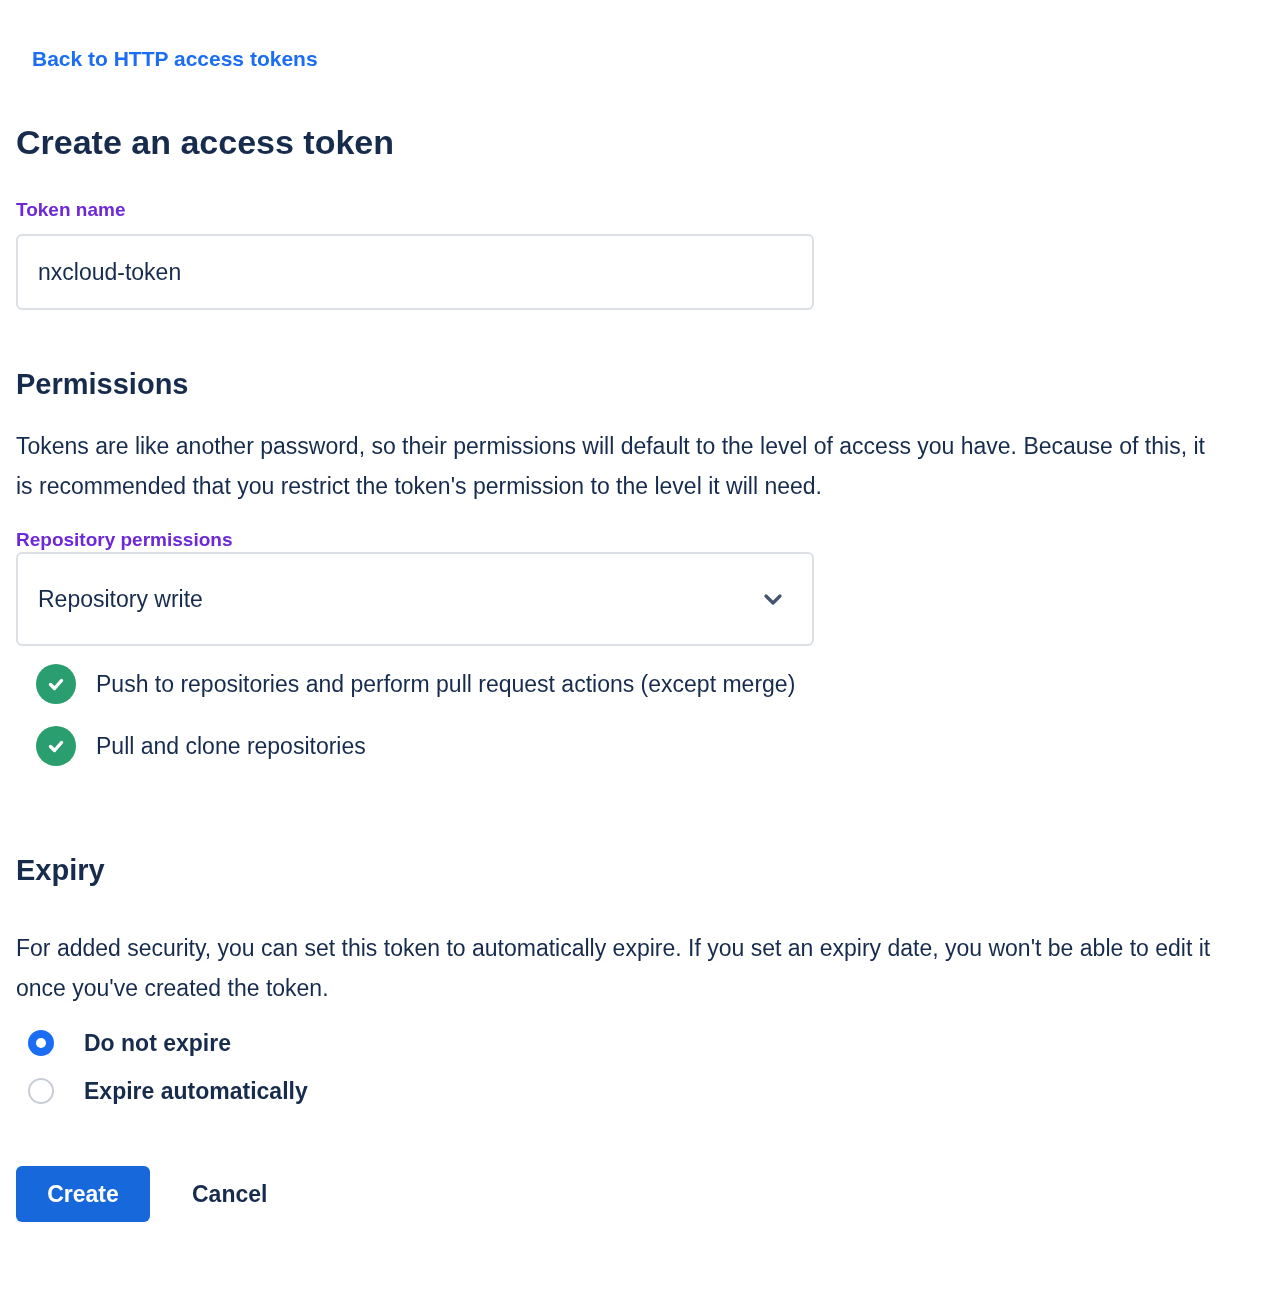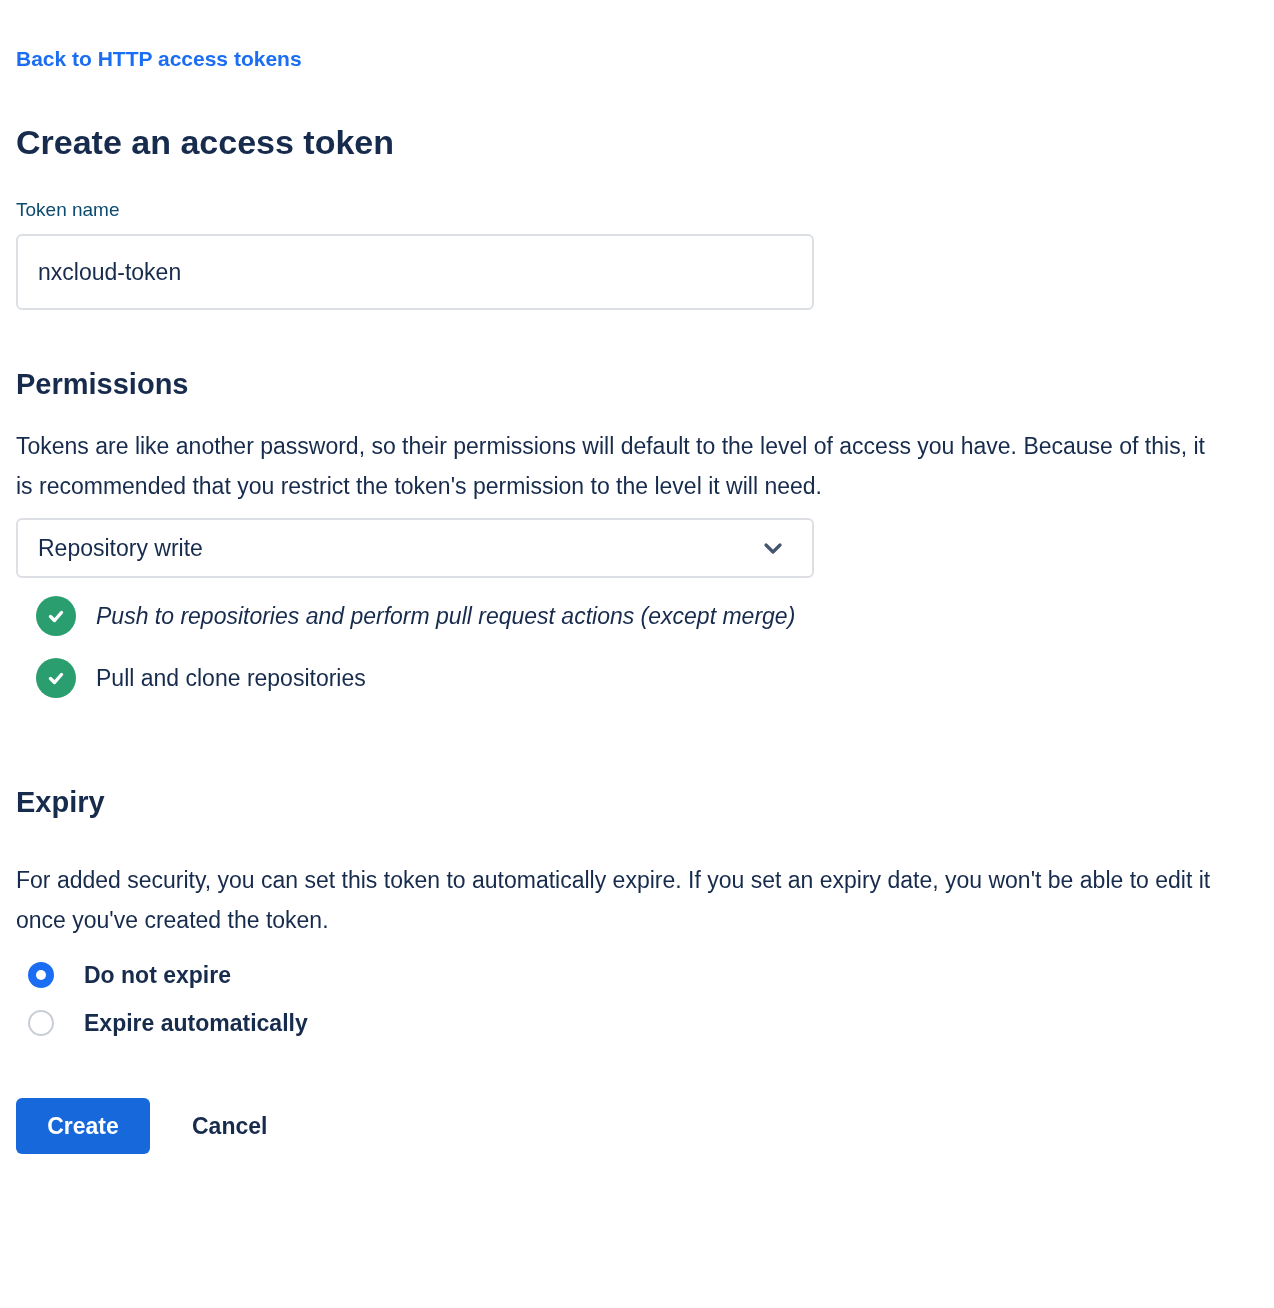--- a/index.html
+++ b/index.html
@@ -15,35 +15,36 @@
     background: #ffffff;
   }
   .back-link {
     display: inline-block;
     font-size: 21px;
     line-height: 26px;
     font-weight: 700;
     color: #1B6EF3;
     text-decoration: none;
     cursor: pointer;
+    margin-left: 16px;
   }
   h1.page-title {
     margin-top: 48px;
     font-size: 34px;
     line-height: 44px;
     font-weight: 700;
     color: #172B4D;
   }
   .field-label {
     display: block;
     margin-top: 34px;
     font-size: 19px;
     line-height: 24px;
-    font-weight: 400;
-    color: #0c4a6e;
+    font-weight: 700;
+    color: #6d28d9;
   }
   .text-input {
     display: block;
     margin-top: 12px;
     width: 798px;
     height: 76px;
     border: 2px solid #DCDFE4;
     border-radius: 6px;
     padding: 0 20px;
     font-family: "Liberation Sans", sans-serif;
@@ -63,23 +64,22 @@
   .body-text {
     margin-top: 24px;
     max-width: 1210px;
     font-size: 23px;
     line-height: 40px;
     color: #172B4D;
   }
   .field-label.repo-label { margin-top: 22px; }
   .select {
     position: relative;
-    margin-top: 12px;
     width: 798px;
-    height: 60px;
+    height: 94px;
     border: 2px solid #DCDFE4;
     border-radius: 6px;
     background: #ffffff;
     display: flex;
     align-items: center;
     padding: 0 20px;
     cursor: pointer;
   }
   .select .select-value {
     font-size: 23px;
@@ -99,21 +99,21 @@
   .intro-text { margin-top: 28px; }
   .capabilities {
     list-style: none;
     margin-top: 18px;
   }
   .capabilities li {
     display: flex;
     align-items: center;
     margin-top: 22px;
   }
-  .capabilities li:first-child { margin-top: 8px; font-style: italic; }
+  .capabilities li:first-child { margin-top: 8px; }
   .check-circle {
     flex: 0 0 auto;
     width: 40px;
     height: 40px;
     border-radius: 50%;
     background: #2A9E6E;
     display: flex;
     align-items: center;
     justify-content: center;
     margin-left: 20px;
@@ -204,20 +204,21 @@
 
   <h1 class="page-title">Create an access token</h1>
 
   <label class="field-label">Token name</label>
   <input type="text" class="text-input" value="nxcloud-token" style="">
 
   <h2 class="section-heading">Permissions</h2>
 
   <p class="body-text">Tokens are like another password, so their permissions will default to the level of access you have. Because of this, it is recommended that you restrict the token's permission to the level it will need.</p>
 
+  <label class="field-label repo-label">Repository permissions</label>
 
   <div class="select">
     <span class="select-value">Repository write</span>
     <span class="chevron">
       <svg width="26" height="26" viewBox="0 0 26 26" fill="none">
         <path d="M6 10 L13 17 L20 10" stroke="#44546F" stroke-width="3.2" stroke-linecap="round" stroke-linejoin="round"></path>
       </svg>
     </span>
   </div>
 

